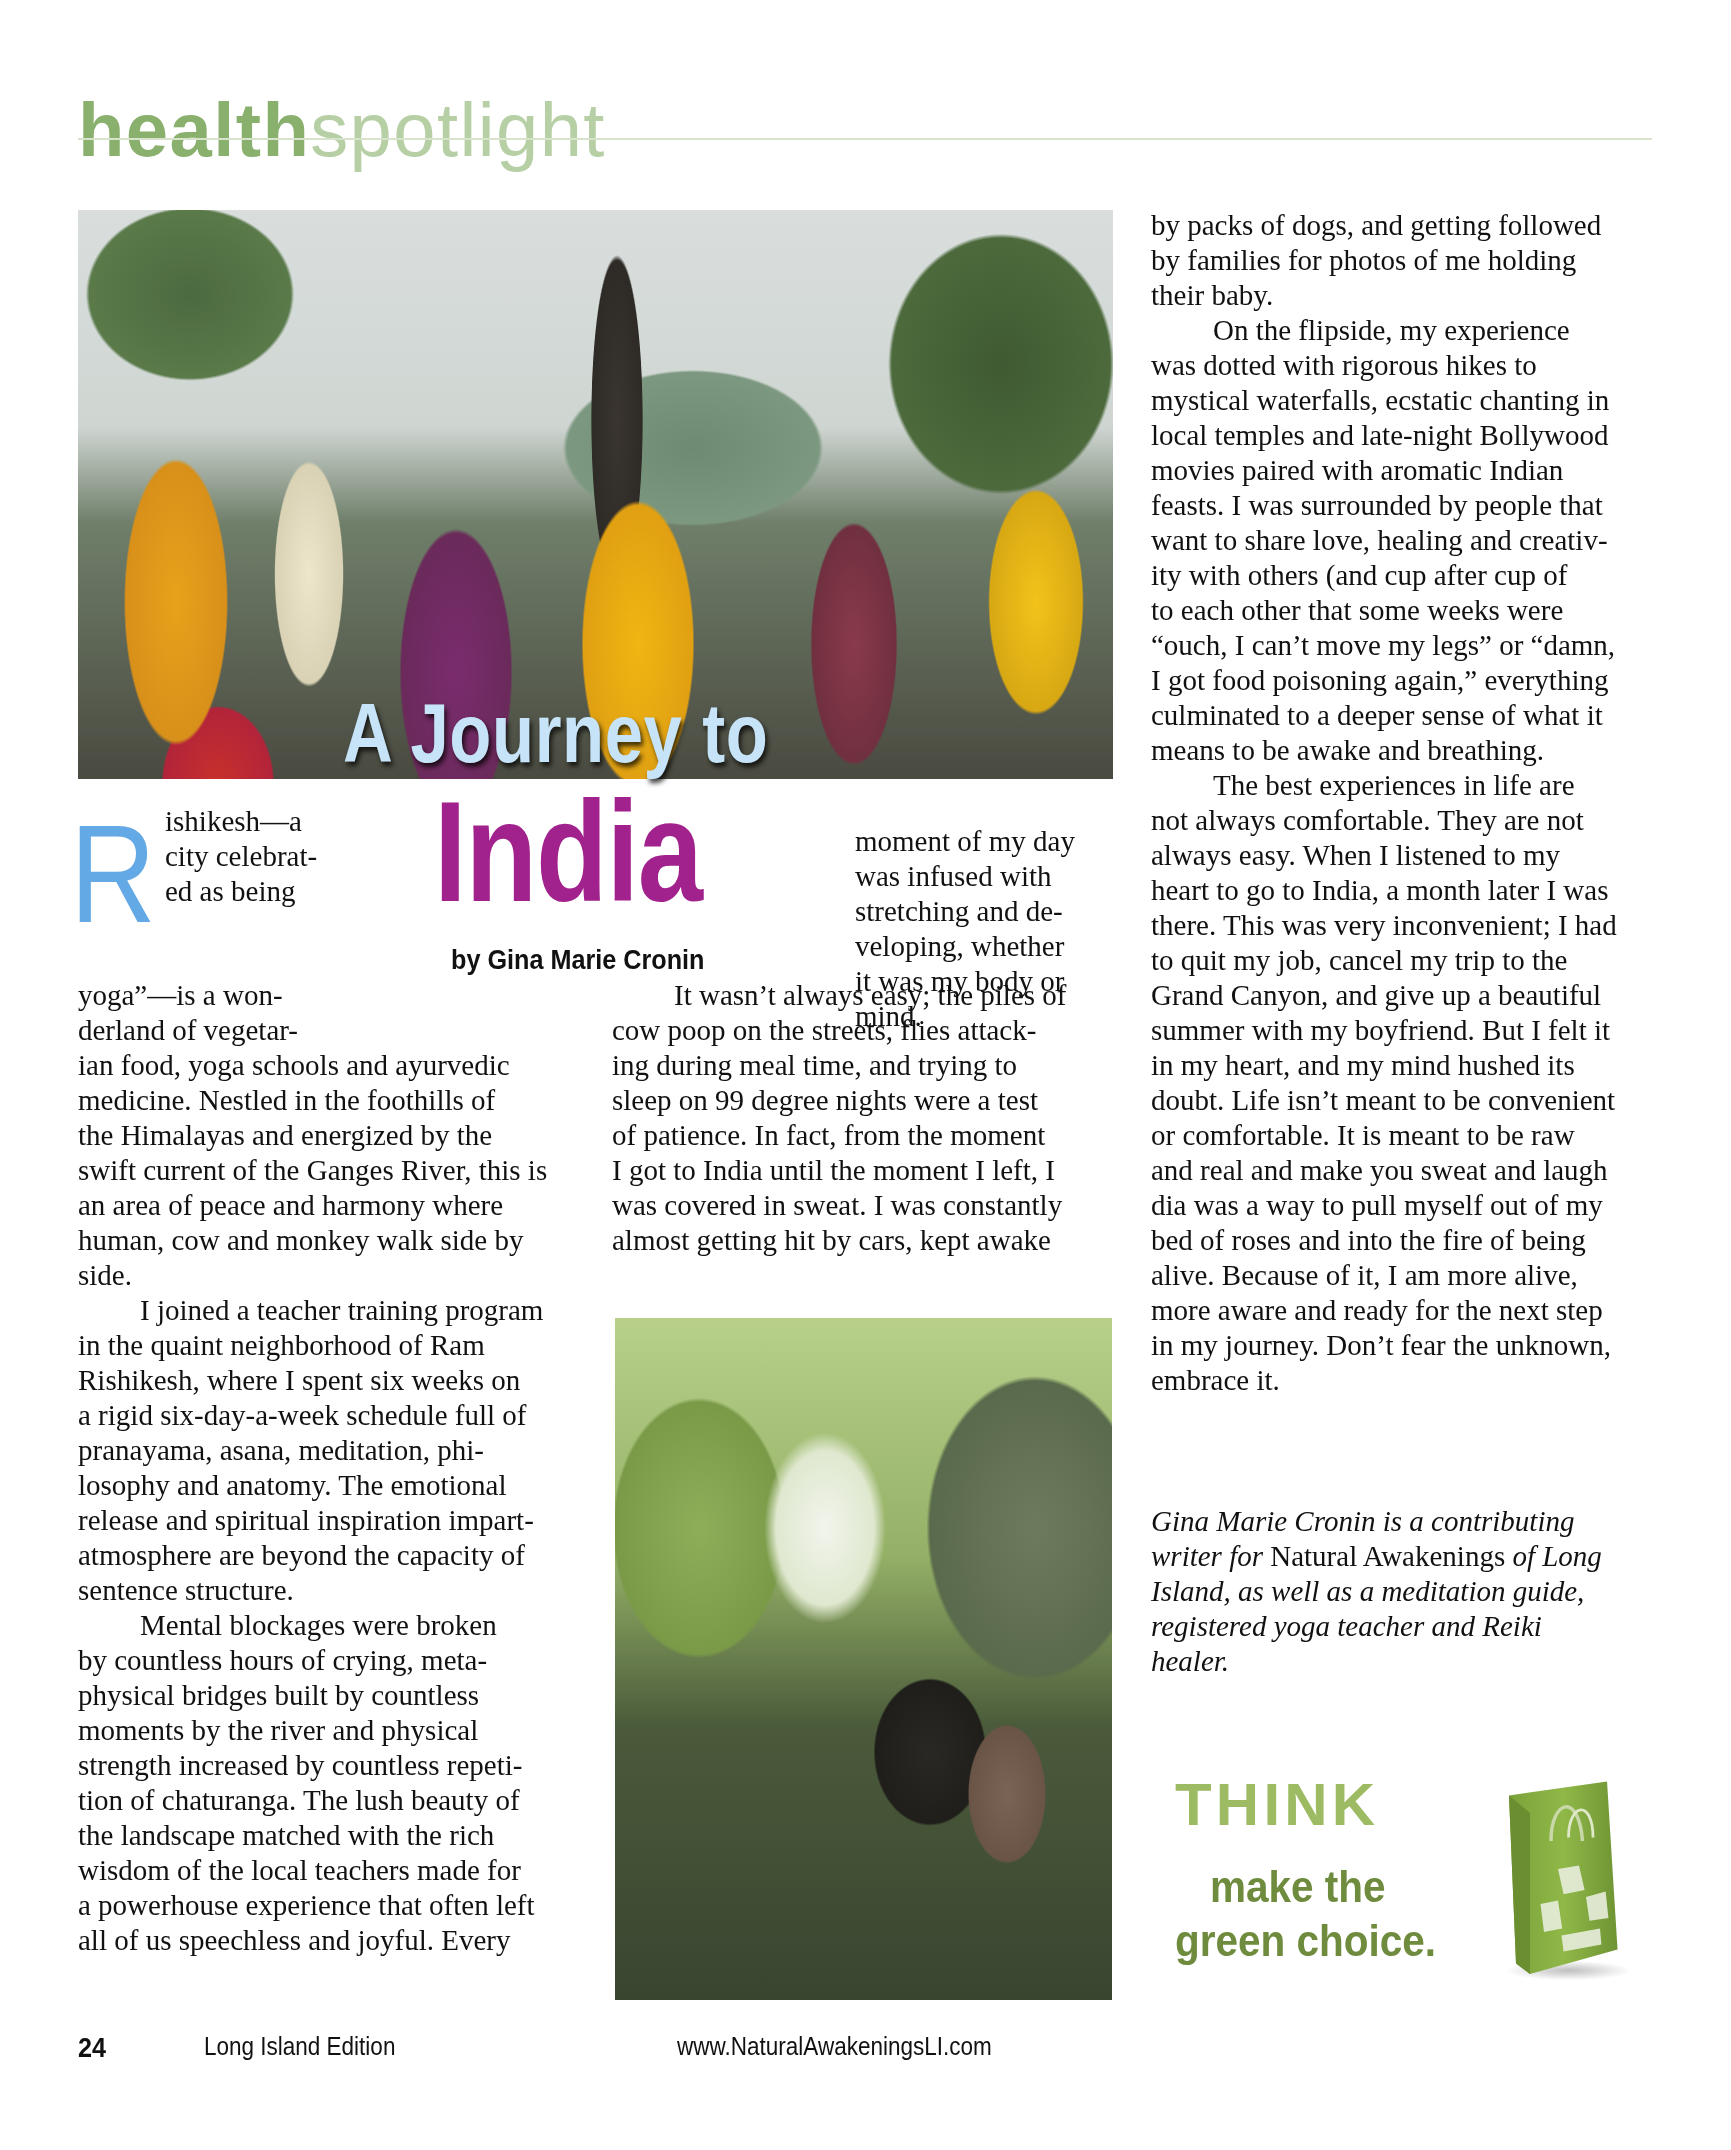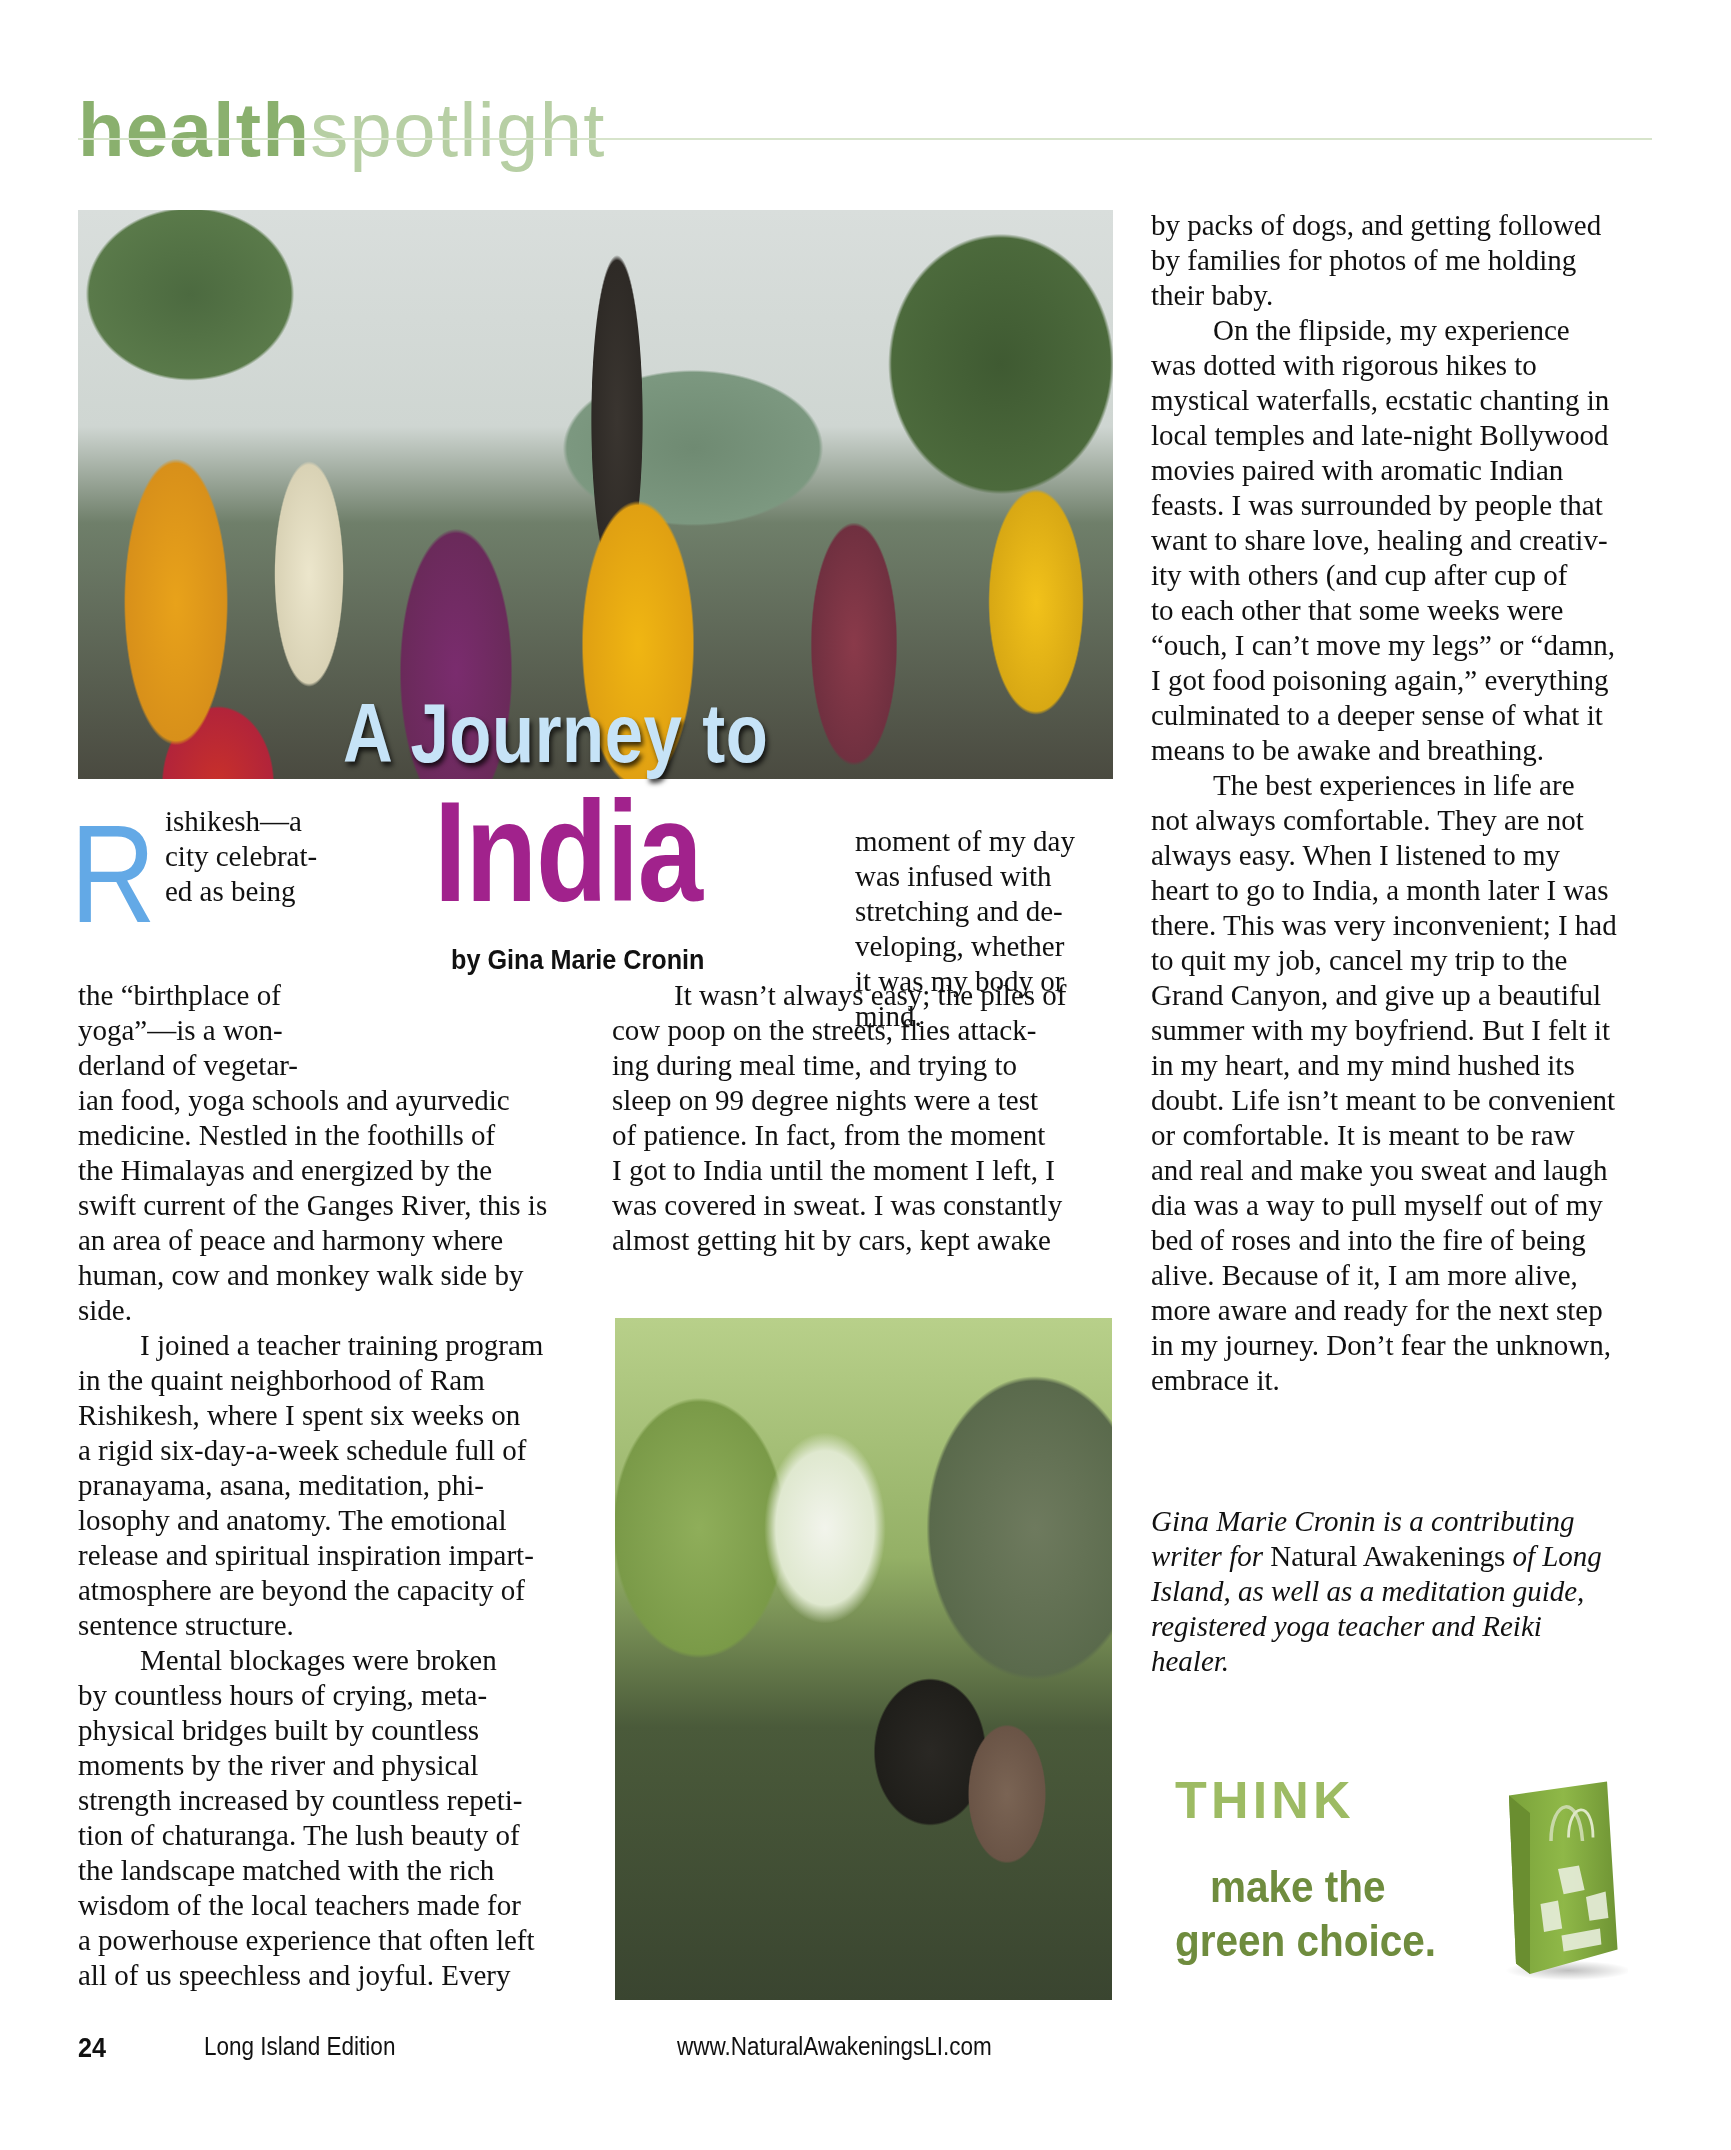--- a/index.html
+++ b/index.html
@@ -58,21 +58,21 @@
   #col1-intro { left:165px; top:804px; width:161px; }
   #col1 { left:78px; top:978px; width:497px; }
   #col2-intro { left:855px; top:824px; width:259px; }
   #col2 { left:612px; top:978px; width:500px; }
   #col3 { left:1151px; top:208px; width:500px; }
   #bio { left:1151px; top:1504px; width:500px; font-style:italic; }
   #bio .upright { font-style:normal; }
 
   
   #ad { left:1147px; top:1756px; width:504px; height:238px; }
-  #ad-think { left:28px; top:14px; font-size:52px; font-weight:bold; color:#9dbb63; letter-spacing:4.2px; }
+  #ad-think { left:28px; top:14px; font-size:60px; font-weight:bold; color:#9dbb63; letter-spacing:4.2px; }
   #ad-line1 { left:63px; top:105px; font-size:45px; font-weight:bold; color:#6f8c3e; transform:scaleX(0.9); transform-origin:left top; }
   #ad-line2 { left:28px; top:159px; font-size:45px; font-weight:bold; color:#6f8c3e; transform:scaleX(0.9); transform-origin:left top; }
   #ad-bag { left:355px; top:15.4px; width:126px; height:210px; }
 
   
   .foot { font-size:25px; top:2032px; color:#111; transform:scaleX(0.9); transform-origin:left top; }
   #foot-page { left:78px; font-weight:bold; font-size:28px; }
   #foot-edition { left:204px; }
   #foot-url { left:677px; }
 </style>
@@ -90,21 +90,20 @@
 <div id="title-india" class="abs">India</div>
 <div id="byline" class="abs">by Gina Marie Cronin</div>
 
 <div id="dropcap" class="abs">R</div>
 <div id="col1-intro" class="abs col">
   <span class="ln">ishikesh—a</span>
   <span class="ln">city celebrat-</span>
   <span class="ln">ed as being</span>
 </div>
 <div id="col1" class="abs col">
-  <span class="ln">the “birthplace of</span>
   <span class="ln">yoga”—is a won-</span>
   <span class="ln">derland of vegetar-</span>
   <span class="ln">ian food, yoga schools and ayurvedic</span>
   <span class="ln">medicine. Nestled in the foothills of</span>
   <span class="ln">the Himalayas and energized by the</span>
   <span class="ln">swift current of the Ganges River, this is</span>
   <span class="ln">an area of peace and harmony where</span>
   <span class="ln">human, cow and monkey walk side by</span>
   <span class="ln">side.</span>
   <span class="ln indent">I joined a teacher training program</span>

